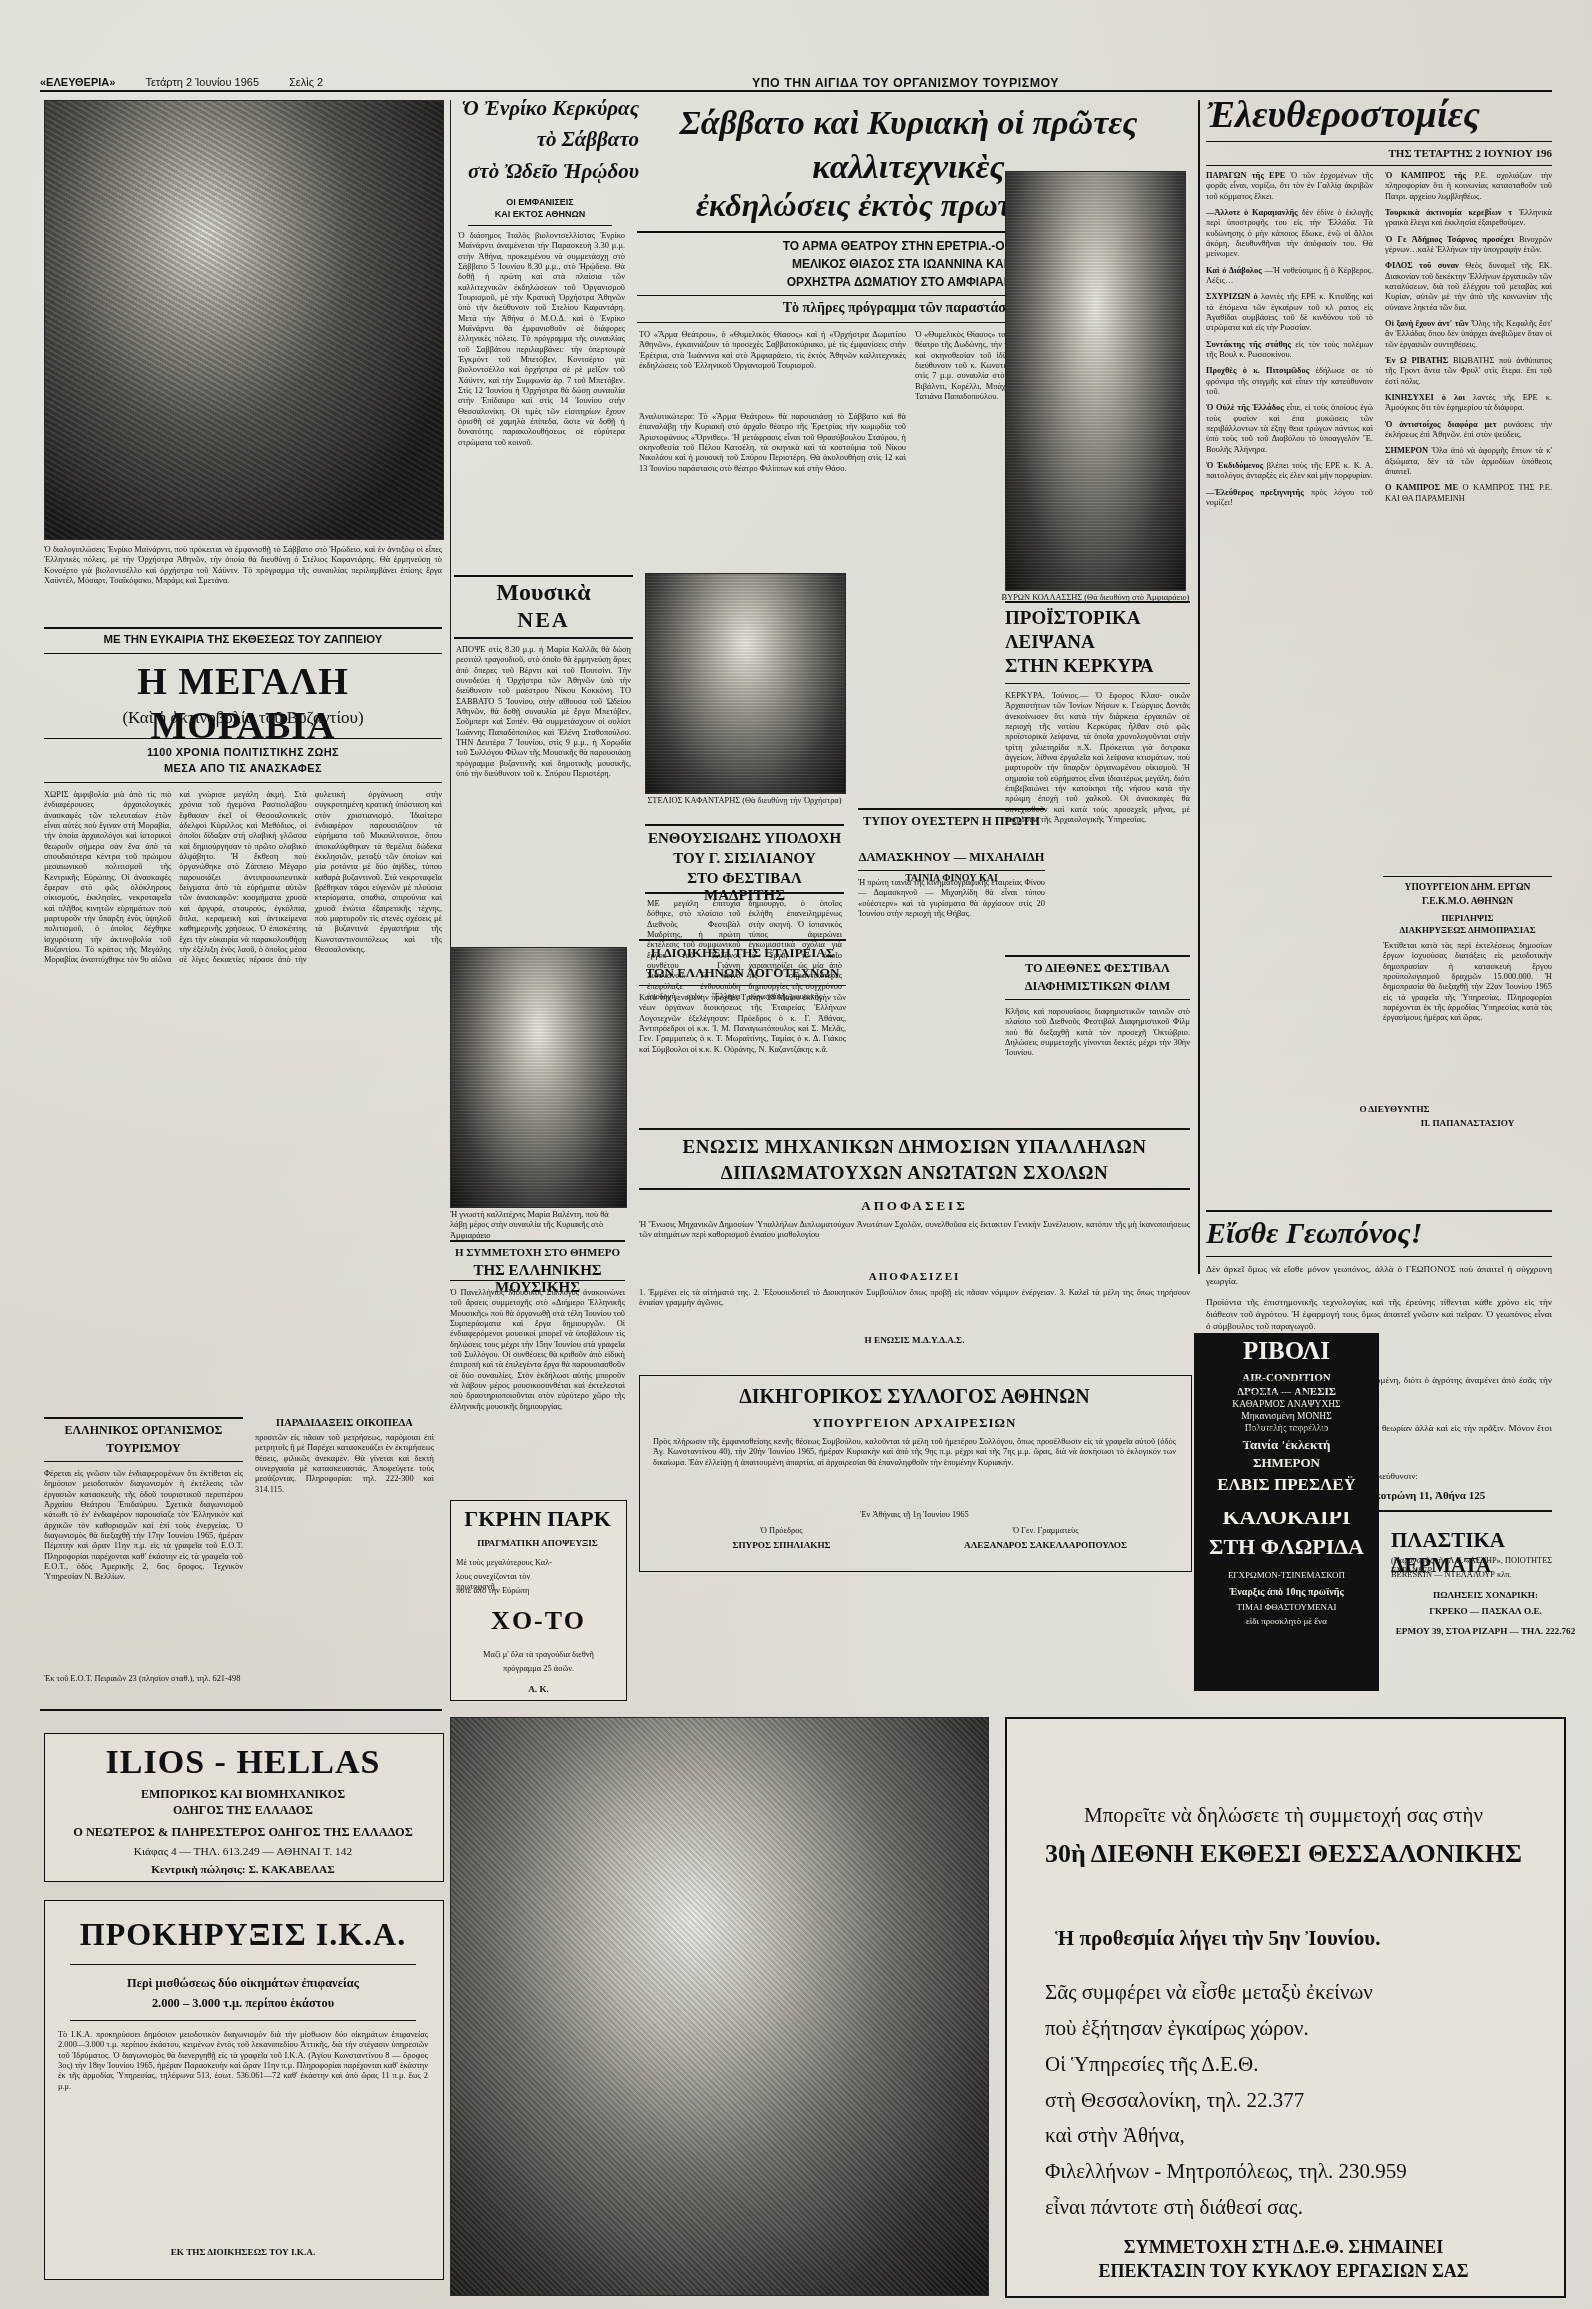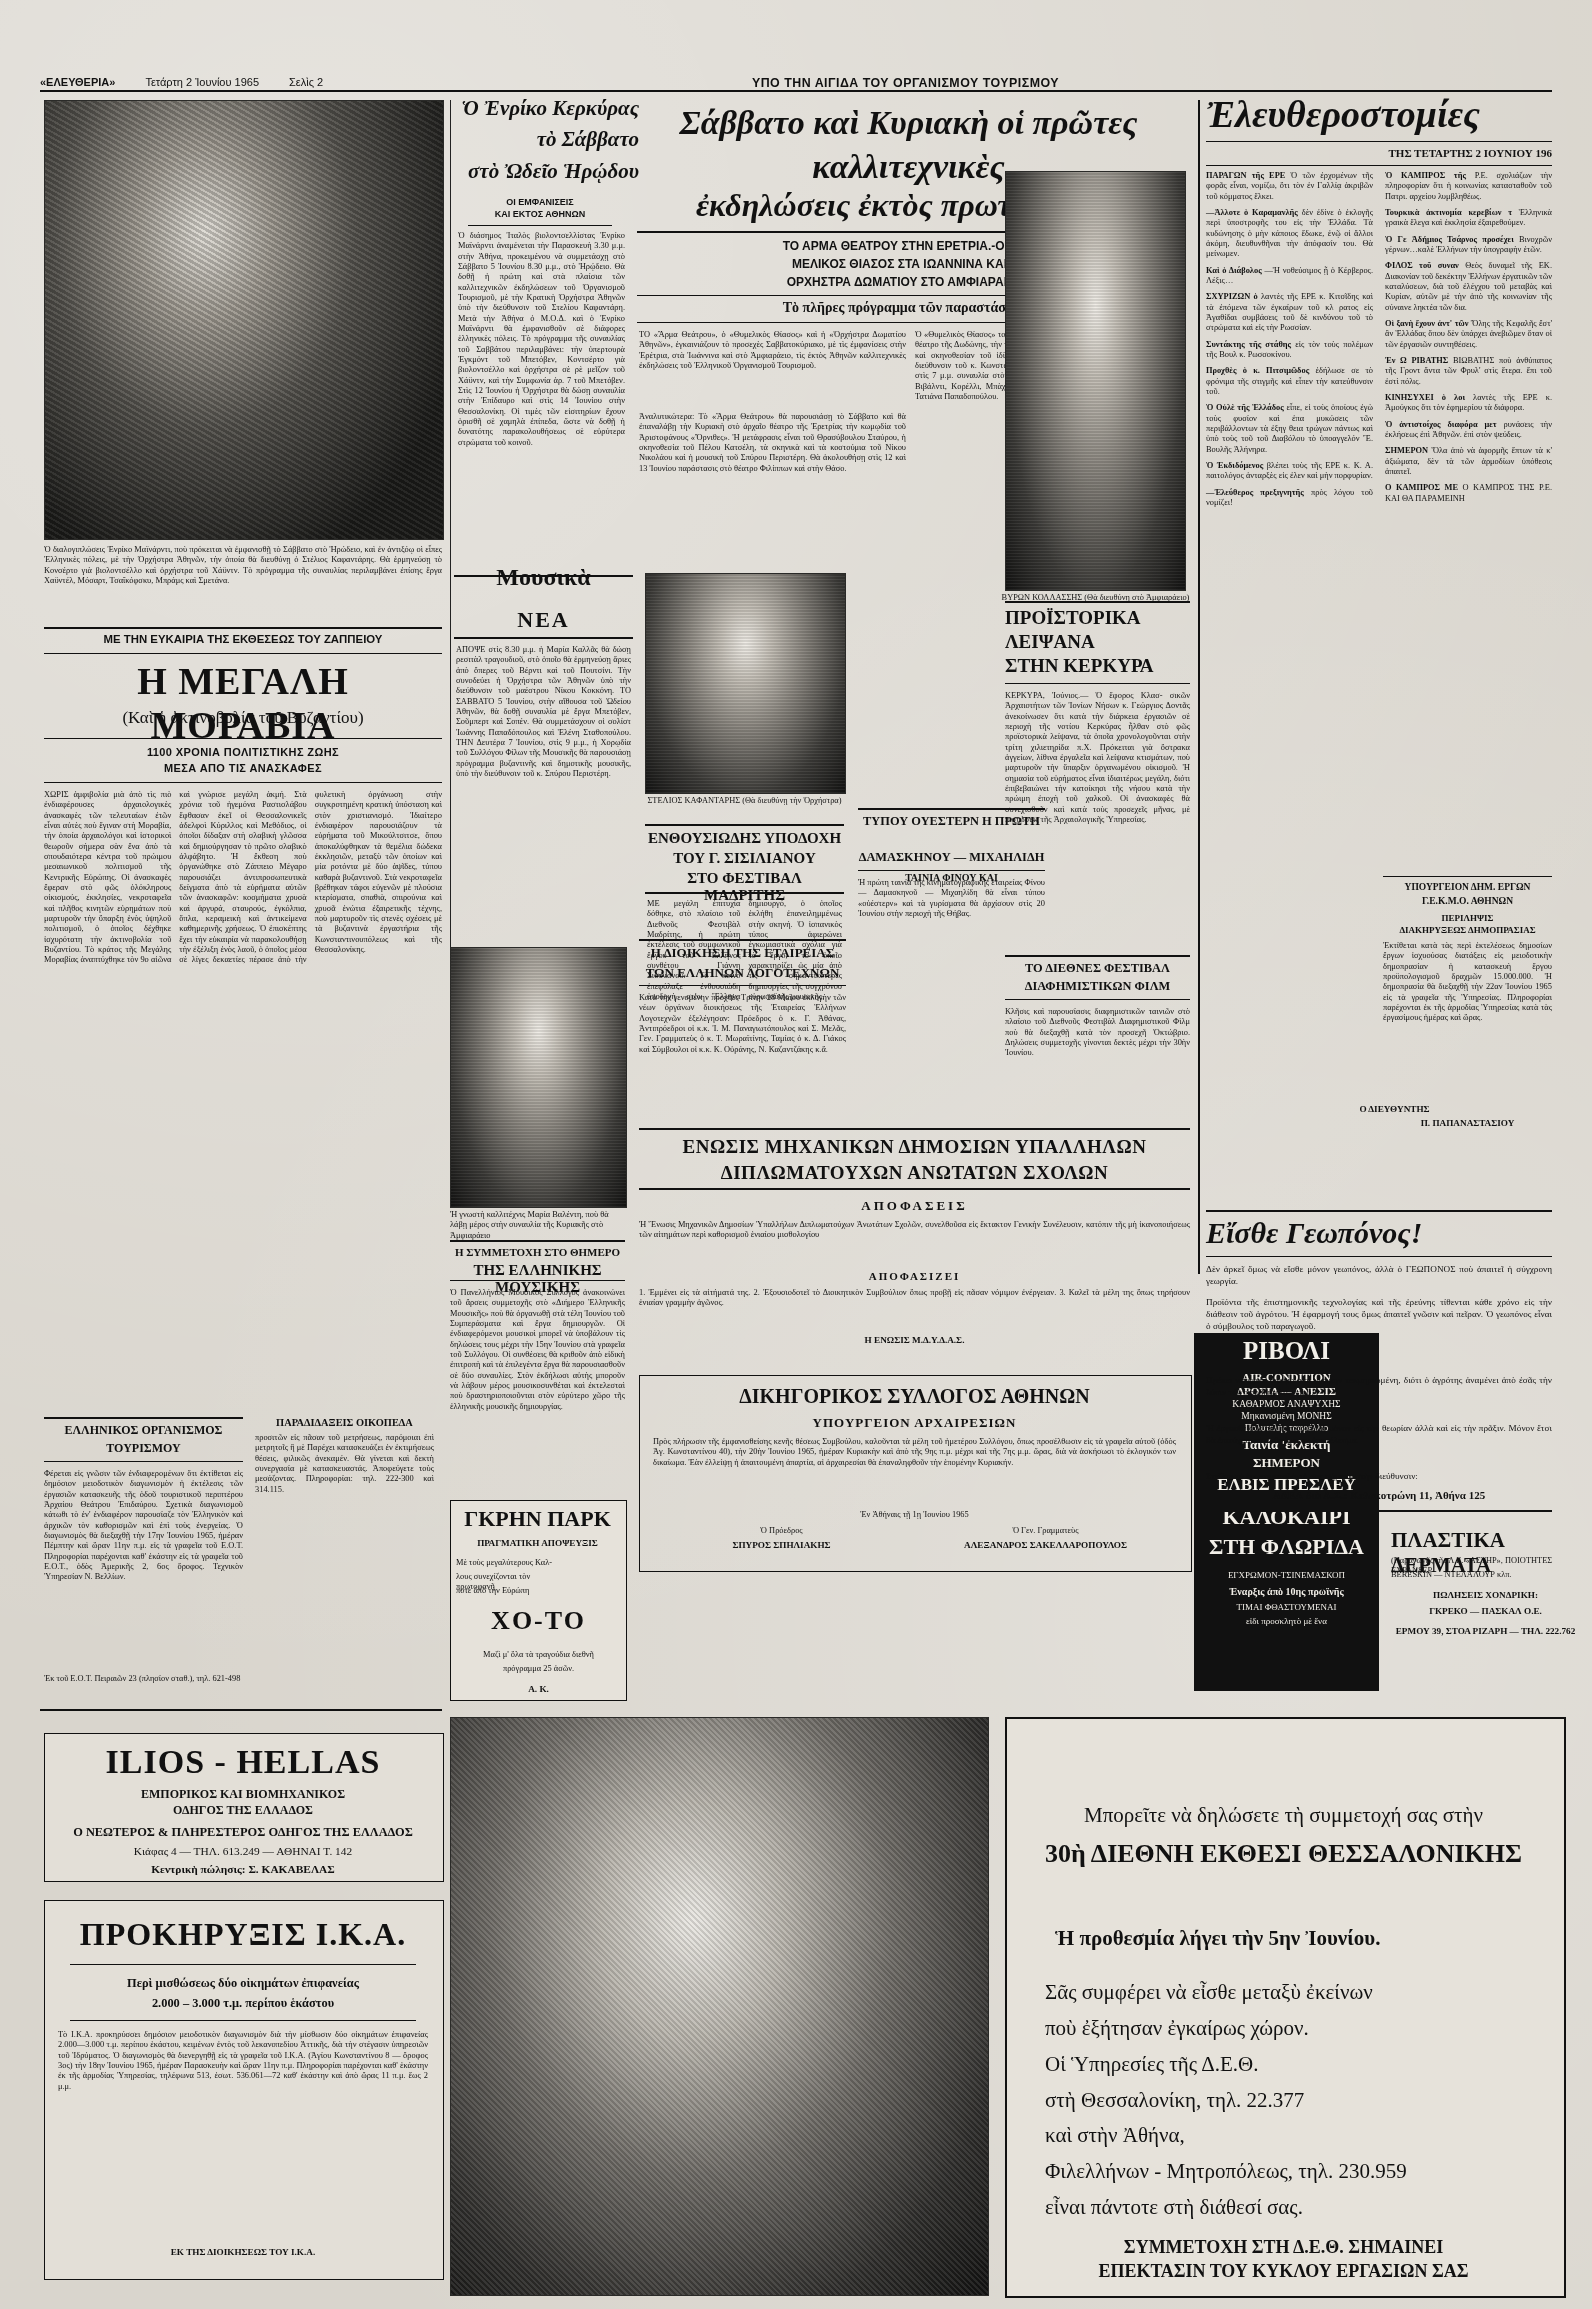--- a/index.html
+++ b/index.html
@@ -77,21 +77,21 @@
   <div class="abs bigscript" style="left:460px;top:96px;width:179px;font-size:21px;line-height:1.15;text-align:right;">Ὁ Ἐνρίκο Κερκύρας</div>
   <div class="abs bigscript" style="left:460px;top:127px;width:179px;font-size:21px;line-height:1.15;text-align:right;">τὸ Σάββατο</div>
   <div class="abs bigscript" style="left:440px;top:159px;width:199px;font-size:21px;line-height:1.15;text-align:right;">στὸ Ὠδεῖο Ἡρῴδου</div>
 
   <div class="abs center sans" style="left:458px;top:197px;width:164px;font-size:9px;font-weight:bold;">ΟΙ ΕΜΦΑΝΙΣΕΙΣ</div>
   <div class="abs center sans" style="left:458px;top:209px;width:164px;font-size:9px;font-weight:bold;">ΚΑΙ ΕΚΤΟΣ ΑΘΗΝΩΝ</div>
   <div class="abs rule hr2" style="left:468px;top:225px;width:144px;"></div>
   <div class="abs micro just" style="left:458px;top:231px;width:167px;height:328px;">Ὁ διάσημος Ἰταλὸς βιολοντσελλίστας Ἐνρίκο Μαϊνάρντι ἀναμένεται τὴν Παρασκευὴ 3.30 μ.μ. στὴν Ἀθήνα, προκειμένου νὰ συμμετάσχῃ στὸ Σάββατο 5 Ἰουνίου 8.30 μ.μ., στὸ Ἡρῴδειο. Θὰ δοθῇ ἡ πρώτη καὶ στὰ πλαίσια τῶν καλλιτεχνικῶν ἐκδηλώσεων τοῦ Ὀργανισμοῦ Τουρισμοῦ, μὲ τὴν Κρατικὴ Ὀρχήστρα Ἀθηνῶν ὑπὸ τὴν διεύθυνσιν τοῦ Στελίου Καφαντάρη. Μετὰ τὴν Ἀθήνα ὁ Μ.Ο.Δ. καὶ ὁ Ἐνρίκο Μαϊνάρντι θὰ ἐμφανισθοῦν σὲ διάφορες ἑλληνικὲς πόλεις. Τὸ πρόγραμμα τῆς συναυλίας τοῦ Σαββάτου περιλαμβάνει: τὴν ὑπερτουρὰ Ἐγκμόντ τοῦ Μπετόβεν, Κοντσέρτο γιὰ βιολοντσέλλο καὶ ὀρχήστρα σὲ ρὲ μεῖζον τοῦ Χάϋντν, καὶ τὴν Συμφωνία ἀρ. 7 τοῦ Μπετόβεν. Στὶς 12 Ἰουνίου ἡ Ὀρχήστρα θὰ δώσῃ συναυλία στὴν Ἐπίδαυρο καὶ στὶς 14 Ἰουνίου στὴν Θεσσαλονίκη. Οἱ τιμὲς τῶν εἰσιτηρίων ἔχουν ὁρισθῆ σὲ χαμηλὰ ἐπίπεδα, ὥστε νὰ δοθῇ ἡ δυνατότης παρακολουθήσεως σὲ εὐρύτερα στρώματα τοῦ κοινοῦ.</div>
 
   <div class="abs rule hr1" style="left:454px;top:575px;width:179px;"></div>
-  <div class="abs center" style="left:454px;top:564px;width:179px;font-size:24px;font-weight:bold;">Μουσικὰ</div>
+  <div class="abs center" style="left:454px;top:579px;width:179px;font-size:24px;font-weight:bold;">Μουσικὰ</div>
   <div class="abs center" style="left:454px;top:607px;width:179px;font-size:22px;font-weight:bold;letter-spacing:2px;">ΝΕΑ</div>
   <div class="abs rule hr1" style="left:454px;top:637px;width:179px;"></div>
   <div class="abs micro just" style="left:456px;top:645px;width:175px;height:169px;">ΑΠΟΨΕ στὶς 8.30 μ.μ. ἡ Μαρία Καλλᾶς θὰ δώσῃ ρεσιτὰλ τραγουδιοῦ, στὸ ὁποῖο θὰ ἑρμηνεύσῃ ἄριες ἀπὸ ὄπερες τοῦ Βέρντι καὶ τοῦ Πουτσίνι. Τὴν συνοδεύει ἡ Ὀρχήστρα τῶν Ἀθηνῶν ὑπὸ τὴν διεύθυνσιν τοῦ μαέστρου Νίκου Κοκκόνη. ΤΟ ΣΑΒΒΑΤΟ 5 Ἰουνίου, στὴν αἴθουσα τοῦ Ὠδείου Ἀθηνῶν, θὰ δοθῇ συναυλία μὲ ἔργα Μπετόβεν, Σοῦμπερτ καὶ Σοπέν. Θὰ συμμετάσχουν οἱ σολίστ Ἰωάννης Παπαδόπουλος καὶ Ἑλένη Σταθοπούλου. ΤΗΝ Δευτέρα 7 Ἰουνίου, στὶς 9 μ.μ., ἡ Χορῳδία τοῦ Συλλόγου Φίλων τῆς Μουσικῆς θὰ παρουσιάσῃ πρόγραμμα βυζαντινῆς καὶ δημοτικῆς μουσικῆς, ὑπὸ τὴν διεύθυνσιν τοῦ κ. Σπύρου Περιστέρη.</div>
 
   <div class="abs photo portrait" style="left:645px;top:573px;width:199px;height:219px;"></div>
   <div class="abs center micro" style="left:645px;top:796px;width:199px;">ΣΤΕΛΙΟΣ ΚΑΦΑΝΤΑΡΗΣ (Θὰ διευθύνῃ τὴν Ὀρχήστρα)</div>
 
   <div class="abs rule hr1" style="left:645px;top:824px;width:199px;"></div>
   <div class="abs center" style="left:645px;top:830px;width:199px;font-size:15px;font-weight:bold;">ΕΝΘΟΥΣΙΩΔΗΣ ΥΠΟΔΟΧΗ</div>
   <div class="abs center" style="left:645px;top:850px;width:199px;font-size:15px;font-weight:bold;">ΤΟΥ Γ. ΣΙΣΙΛΙΑΝΟΥ</div>

